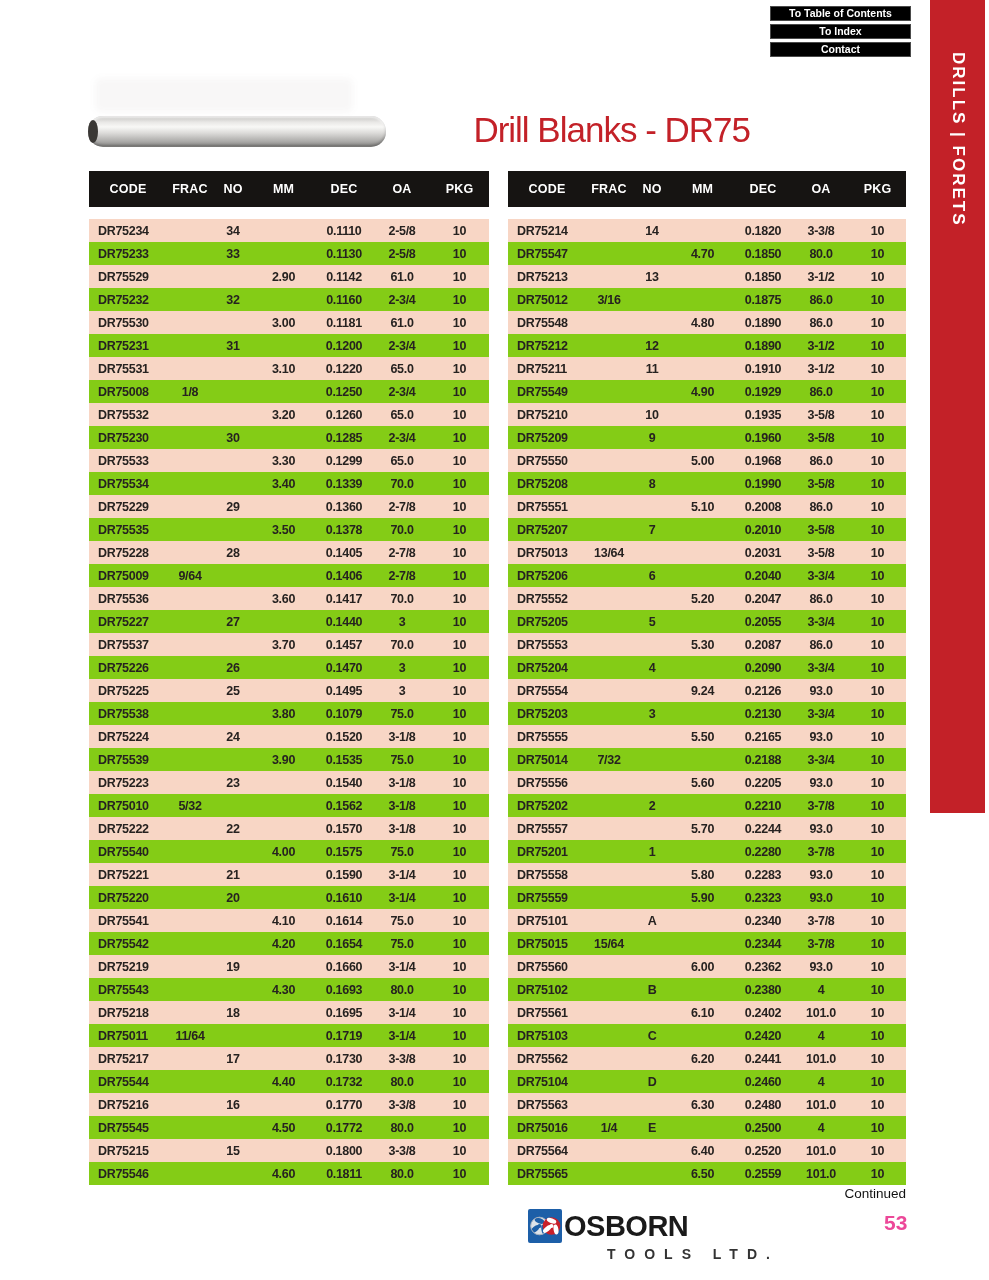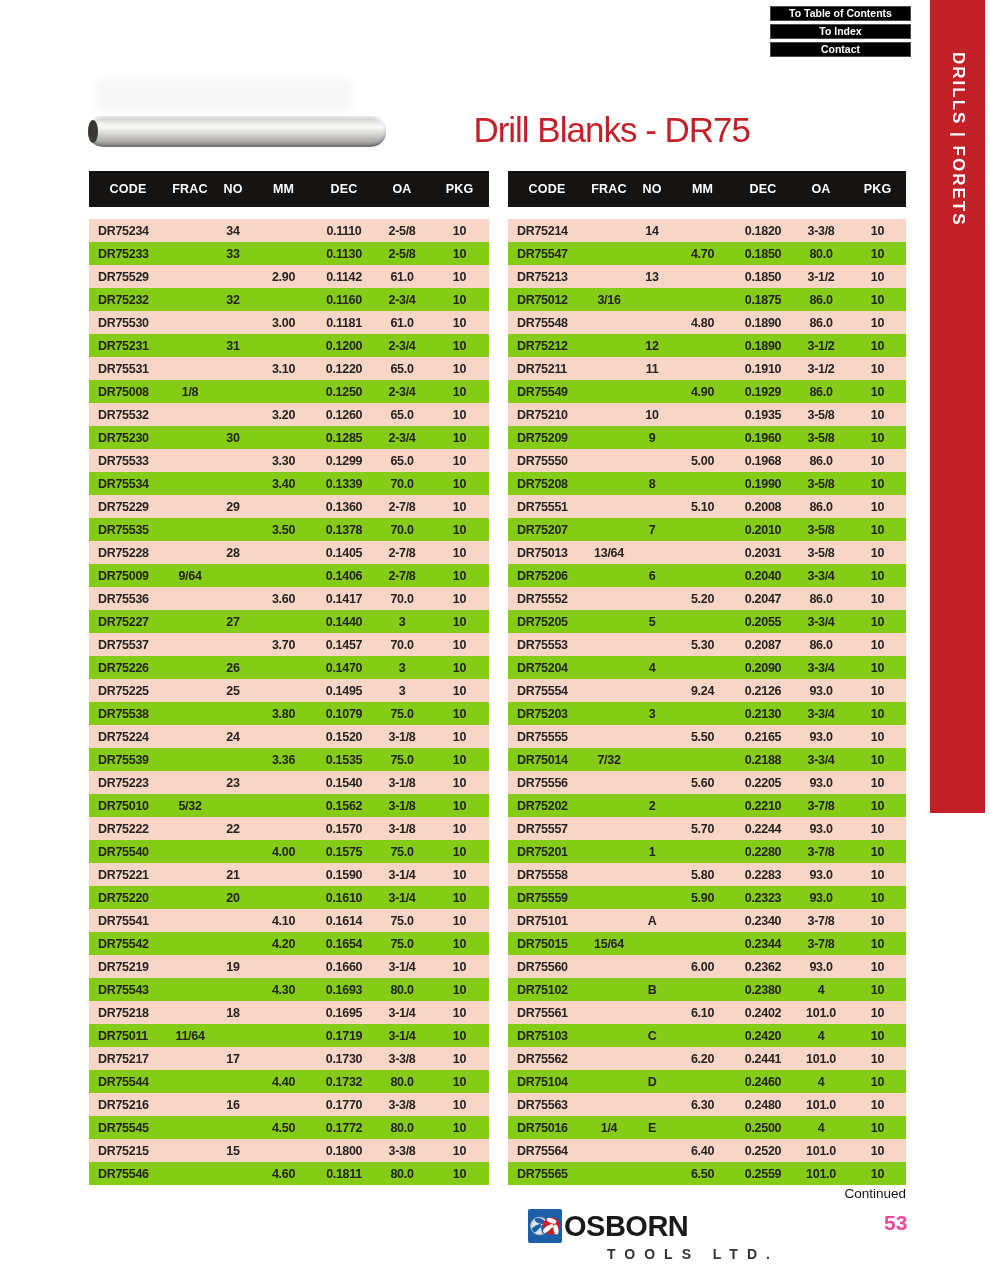--- a/index.html
+++ b/index.html
@@ -300,21 +300,21 @@
           <div class="cell c-no">24</div>
           <div class="cell c-mm"></div>
           <div class="cell c-dec">0.1520</div>
           <div class="cell c-oa">3-1/8</div>
           <div class="cell c-pkg">10</div>
         </div>
         <div class="trow white">
           <div class="cell c-code">DR75539</div>
           <div class="cell c-frac"></div>
           <div class="cell c-no"></div>
-          <div class="cell c-mm">3.36</div>
+          <div class="cell c-mm">3.90</div>
           <div class="cell c-dec">0.1535</div>
           <div class="cell c-oa">75.0</div>
           <div class="cell c-pkg">10</div>
         </div>
         <div class="trow pink">
           <div class="cell c-code">DR75223</div>
           <div class="cell c-frac"></div>
           <div class="cell c-no">23</div>
           <div class="cell c-mm"></div>
           <div class="cell c-dec">0.1540</div>

